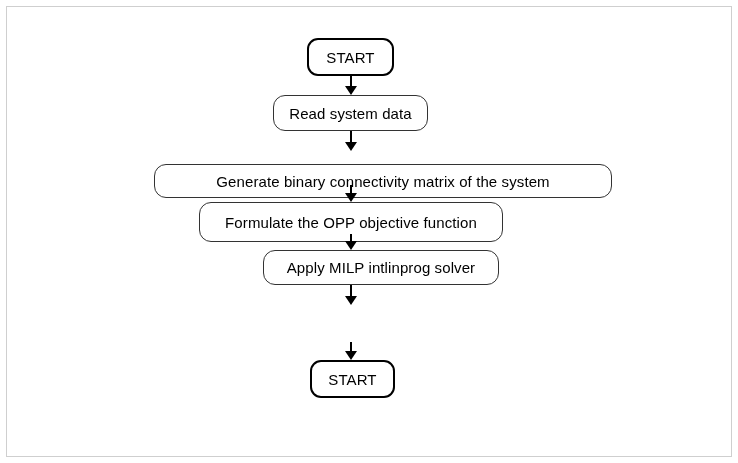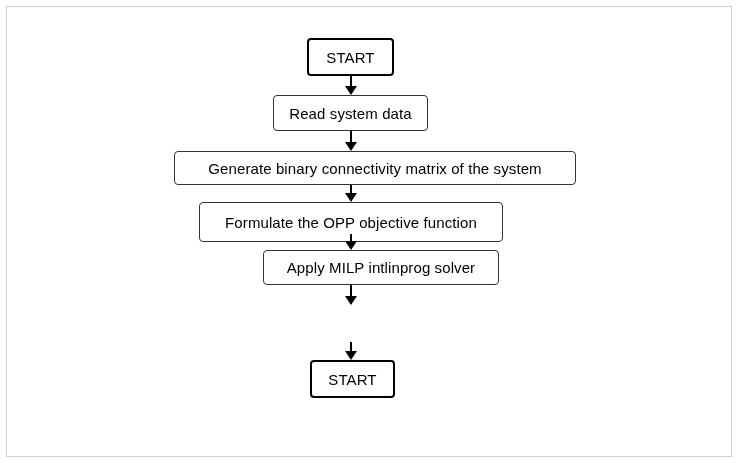--- a/index.html
+++ b/index.html
@@ -44,30 +44,30 @@
     justify-content: center;
     background: #ffffff;
     color: #000000;
     font-size: 15px;
     line-height: 1;
     white-space: nowrap;
     letter-spacing: 0.1px;
   }
   .node.process {
     border: 1px solid #333333;
-    border-radius: 4px;
+    border-radius: 12px;
   }
   .node.terminator {
     border: 2px solid #000000;
-    border-radius: 4px;
+    border-radius: 11px;
   }
   
   .n-start      { left: 307px; top: 38px;  width: 87px;  height: 38px; }
   .n-read       { left: 273px; top: 95px;  width: 155px; height: 36px; }
-  .n-generate   { left: 154px; top: 151px; width: 402px; height: 34px; margin-left: 20px; }
+  .n-generate   { left: 154px; top: 164px; width: 458px; height: 34px; }
   .n-formulate  { left: 199px; top: 202px; width: 304px; height: 40px; }
   .n-apply      { left: 233px; top: 250px; width: 236px; height: 35px; margin-left: 30px; }
   .n-display    { left: 136px; top: 305px; width: 434px; height: 37px; }
   .n-stop       { left: 310px; top: 360px; width: 85px;  height: 38px; }
 
   
   .conn {
     position: absolute;
     left: 345px;
     width: 12px;

